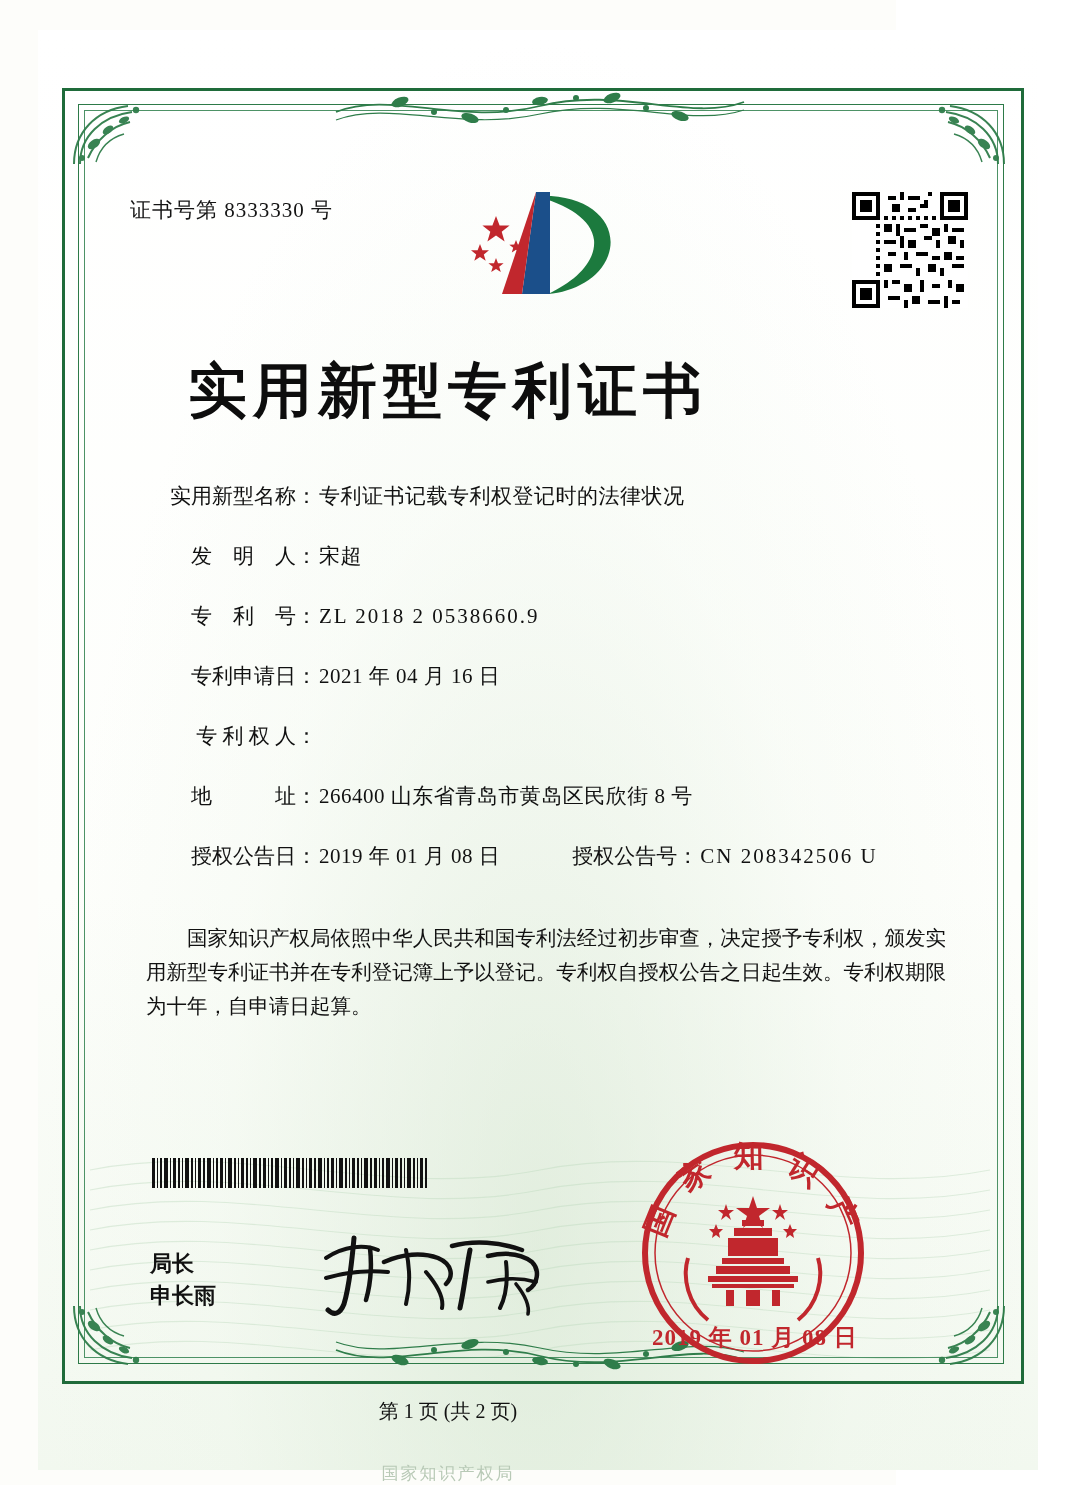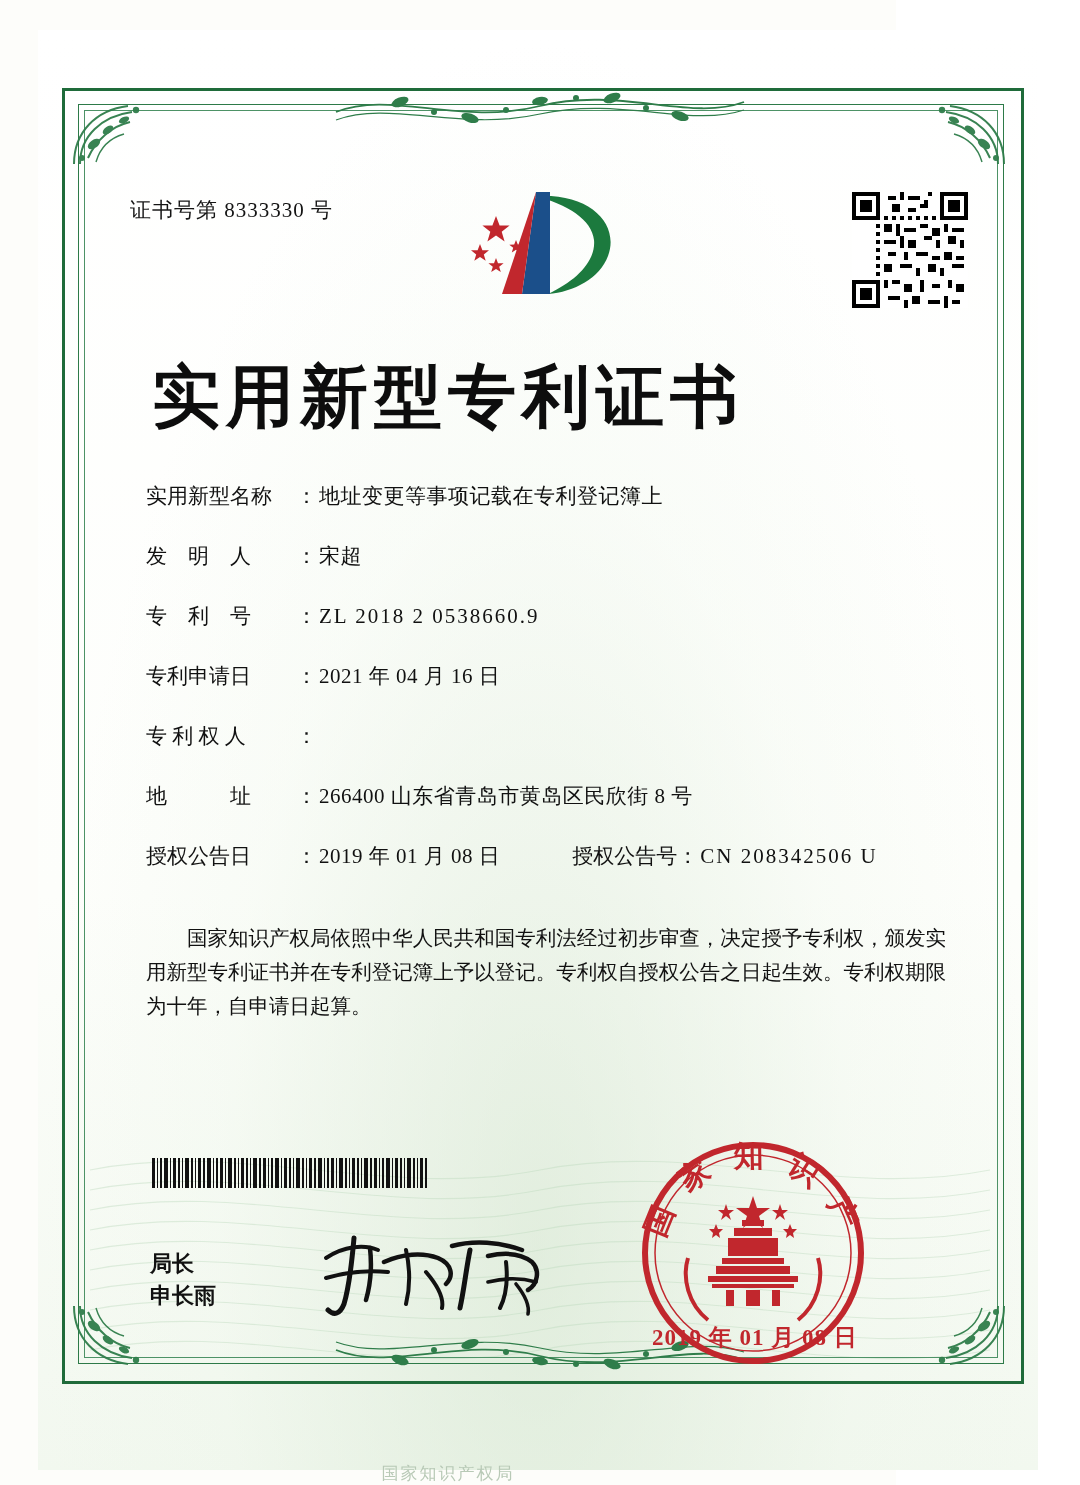--- a/index.html
+++ b/index.html
@@ -118,39 +118,40 @@
     width: 116px; height: 116px;
     background: #fff;
   }
   .qr canvas, .qr svg { display:block; }
 
   
   .title {
     position: absolute;
     left: 0; right: 0; top: 352px;
     text-align: center;
-    font-size: 68px;
+    font-size: 59px;
     font-weight: bold;
     letter-spacing: 6px;
     color: #0d0d0d;
     font-family: "DejaVu Serif", "Liberation Serif", serif;
   }
 
   
   .fields {
     position: absolute;
     left: 146px; top: 482px;
     width: 790px;
   }
   .field-row {
     display: flex;
     align-items: baseline;
     margin-bottom: 32px;
     font-size: 21px;
     color: #111;
+    text-align: right;
   }
   .field-label {
     width: 150px;
     flex: 0 0 150px;
     letter-spacing: 0px;
     white-space: nowrap;
   }
   .field-colon { margin: 0 2px 0 0; }
   .field-value {
     font-size: 21px;
@@ -483,21 +484,21 @@
       </g>
     </svg>
   </div>
 
   <div class="title">实用新型专利证书</div>
 
   <div class="fields">
     <div class="field-row">
       <span class="field-label">实用新型名称</span>
       <span class="field-colon">：</span>
-      <span class="field-value">地址变更等事项记载在专利登记簿上</span>
+      <span class="field-value">专利证书记载专利权登记时的法律状况</span>
     </div>
     <div class="field-row">
       <span class="field-label">发　明　人</span>
       <span class="field-colon">：</span>
       <span class="field-value">宋超</span>
     </div>
     <div class="field-row">
       <span class="field-label">专　利　号</span>
       <span class="field-colon">：</span>
       <span class="field-value mono">ZL 2018 2 0538660.9</span>
@@ -659,15 +660,16 @@
         <path id="sealArc" d="M 25,118 A 90,90 0 0 1 205,118" fill="none"></path>
       </defs>
       <text font-family="'DejaVu Serif','Liberation Serif',serif" font-size="30" font-weight="bold" fill="#c1272d" letter-spacing="6">
         <textPath href="#sealArc" startOffset="6%">国 家 知 识 产 权 局</textPath>
       </text>
     </svg>
   </div>
 
   <div class="seal-date">2019 年 01 月 08 日</div>
 
+  <div class="page-footer">第 1 页 (共 2 页)</div>
   <div class="page-footer-faint">国家知识产权局</div>
 
 </div>
 
 </body></html>

